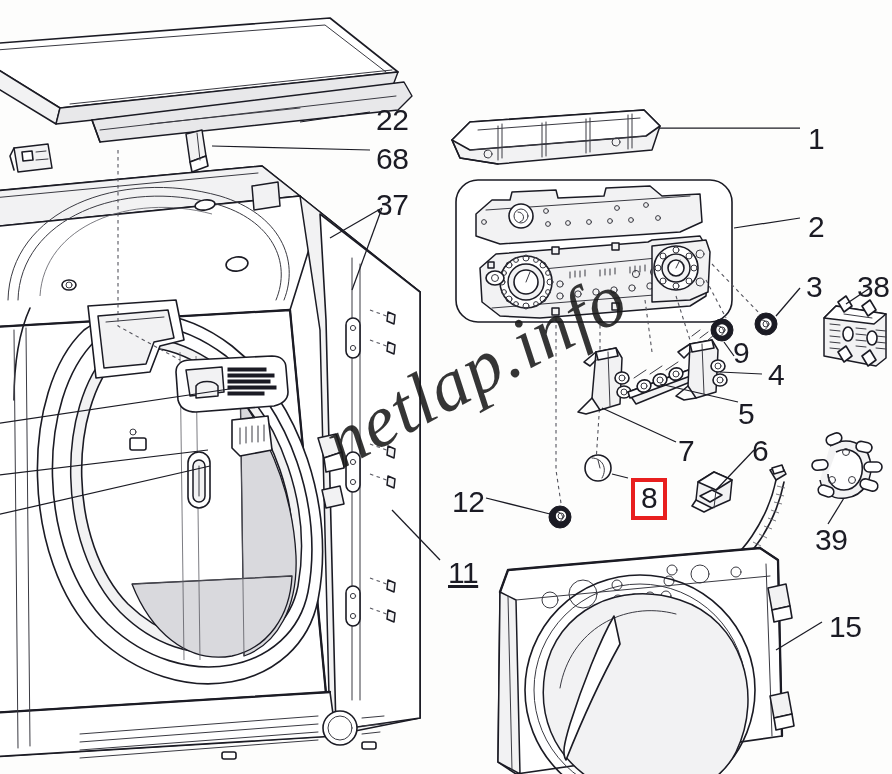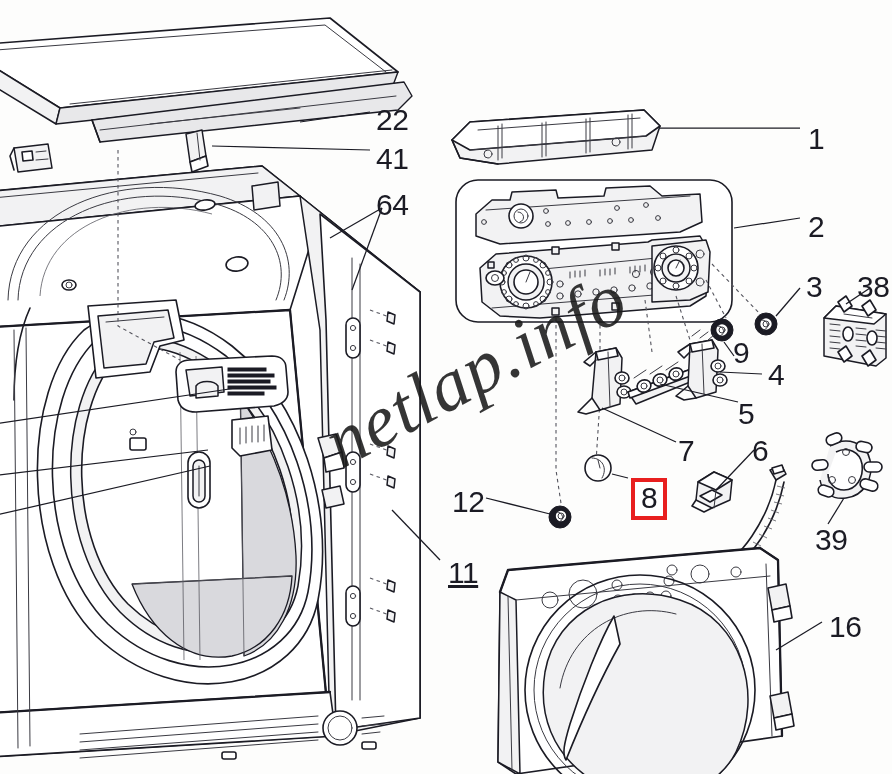--- a/index.html
+++ b/index.html
@@ -520,33 +520,33 @@
       <path class="lead" d="M 844 498 L 828 524"></path>
       <path class="lead" d="M 440 560 L 392 510"></path>
       <path class="lead" d="M 822 622 L 776 650"></path>
     </g>
 
   </svg>
 
   <div id="watermark">netlap.info</div>
 
   <div class="callout" style="left:376px; top:105px;">22</div>
-  <div class="callout" style="left:376px; top:144px;">41</div>
-  <div class="callout" style="left:376px; top:190px;">64</div>
+  <div class="callout" style="left:376px; top:144px;">68</div>
+  <div class="callout" style="left:376px; top:190px;">37</div>
 
   <div class="callout" style="left:808px; top:124px;">1</div>
   <div class="callout" style="left:808px; top:212px;">2</div>
   <div class="callout" style="left:806px; top:272px;">3</div>
   <div class="callout" style="left:857px; top:272px;">38</div>
 
   <div class="callout" style="left:733px; top:338px;">9</div>
   <div class="callout" style="left:768px; top:360px;">4</div>
   <div class="callout" style="left:738px; top:399px;">5</div>
   <div class="callout" style="left:678px; top:436px;">7</div>
   <div class="callout" style="left:752px; top:436px;">6</div>
 
   <div class="callout" style="left:452px; top:487px;">12</div>
   <div class="callout boxed" style="left:631px; top:478px;">8</div>
   <div class="callout" style="left:815px; top:525px;">39</div>
   <div class="callout" style="left:448px; top:558px;text-decoration:underline;">11</div>
-  <div class="callout" style="left:829px; top:612px;">16</div>
+  <div class="callout" style="left:829px; top:612px;">15</div>
 
 </div>
 
 </body></html>

